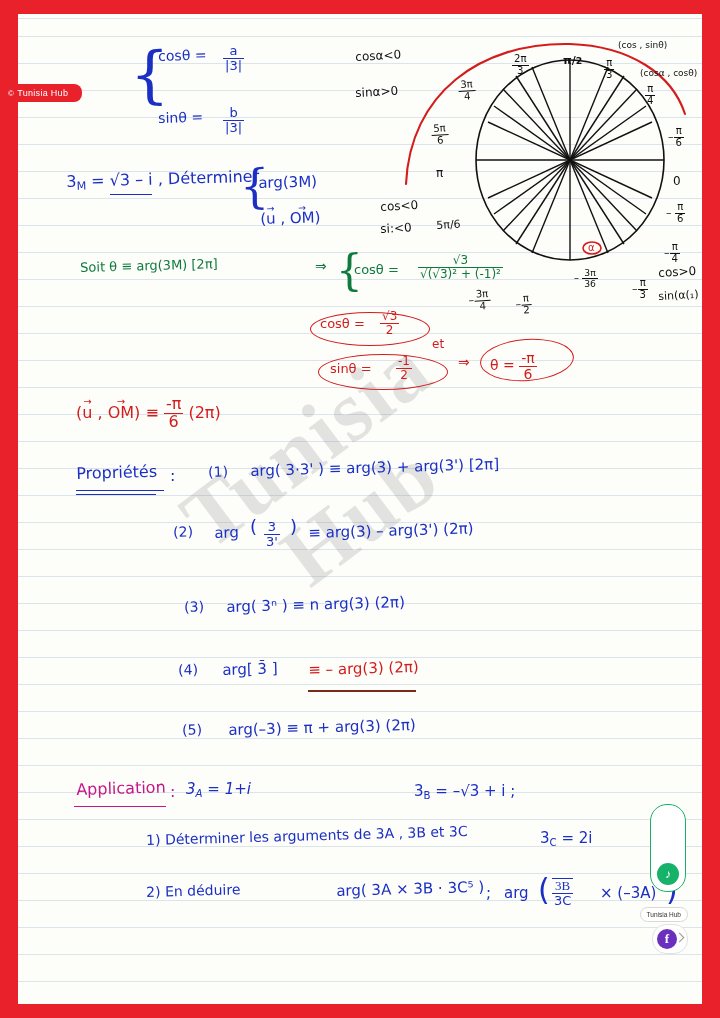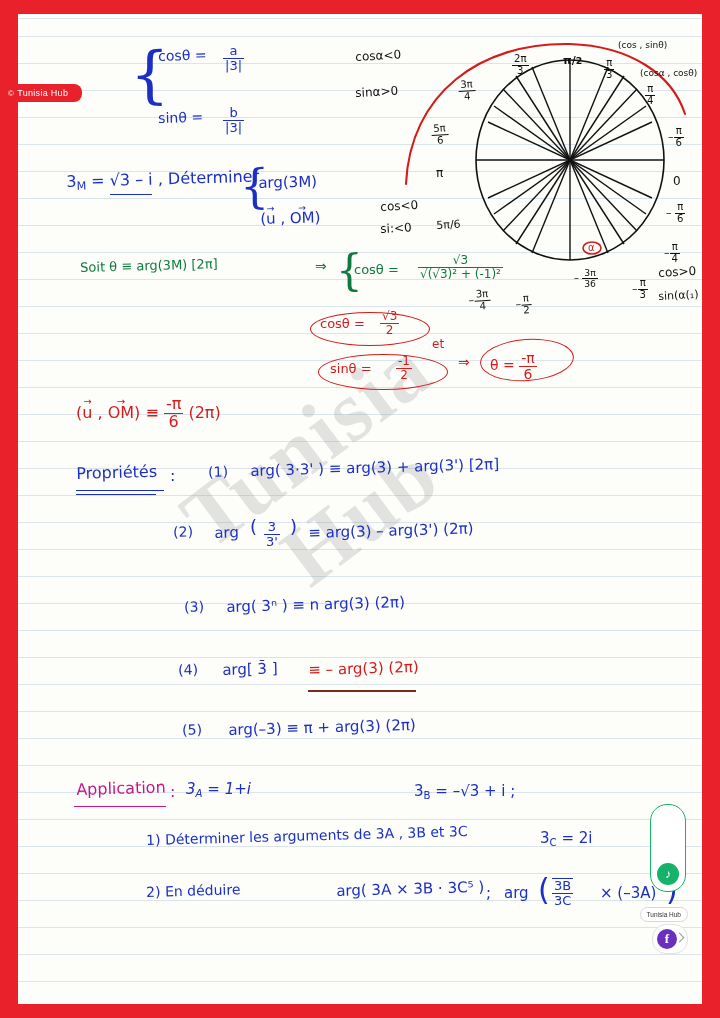--- a/index.html
+++ b/index.html
@@ -323,21 +323,21 @@
   </div>
 
   <div class="hw blue f14 sk1" style="left:128px;top:818px;">1) Déterminer  les arguments  de  3A , 3B  et 3C</div>
 
   <div class="hw blue f14 sk1" style="left:128px;top:870px;">2) En déduire</div>
   <div class="hw blue f15 sk1" style="left:318px;top:868px;">arg( 3A × 3B · 3C⁵ )</div>
   <div class="hw blue f15" style="left:468px;top:870px;">;</div>
   <div class="hw blue f15" style="left:486px;top:870px;">arg</div>
   <div class="hw blue f18" style="left:520px;top:858px;font-size:30px;">(</div>
   <div class="hw blue f13" style="left:534px;top:864px;">
-    <span class="fr"><span class="n" style="border-top:1.2px solid currentColor;">3B</span><span class="d">3C</span></span>
+    <span class="fr"><span class="n" style="border-top:1.2px solid currentColor;font-family:Liberation Serif, serif;">3B</span><span class="d">3C</span></span>
   </div>
   <div class="hw blue f15" style="left:568px;top:870px;margin-left:14px;">× (–3A)</div>
   <div class="hw blue f18" style="left:648px;top:858px;font-size:30px;">)</div>
 
   <div id="side">
     <div class="pill">
       <div class="dot">♪</div>
     </div>
   </div>
   <div id="sidetag">

